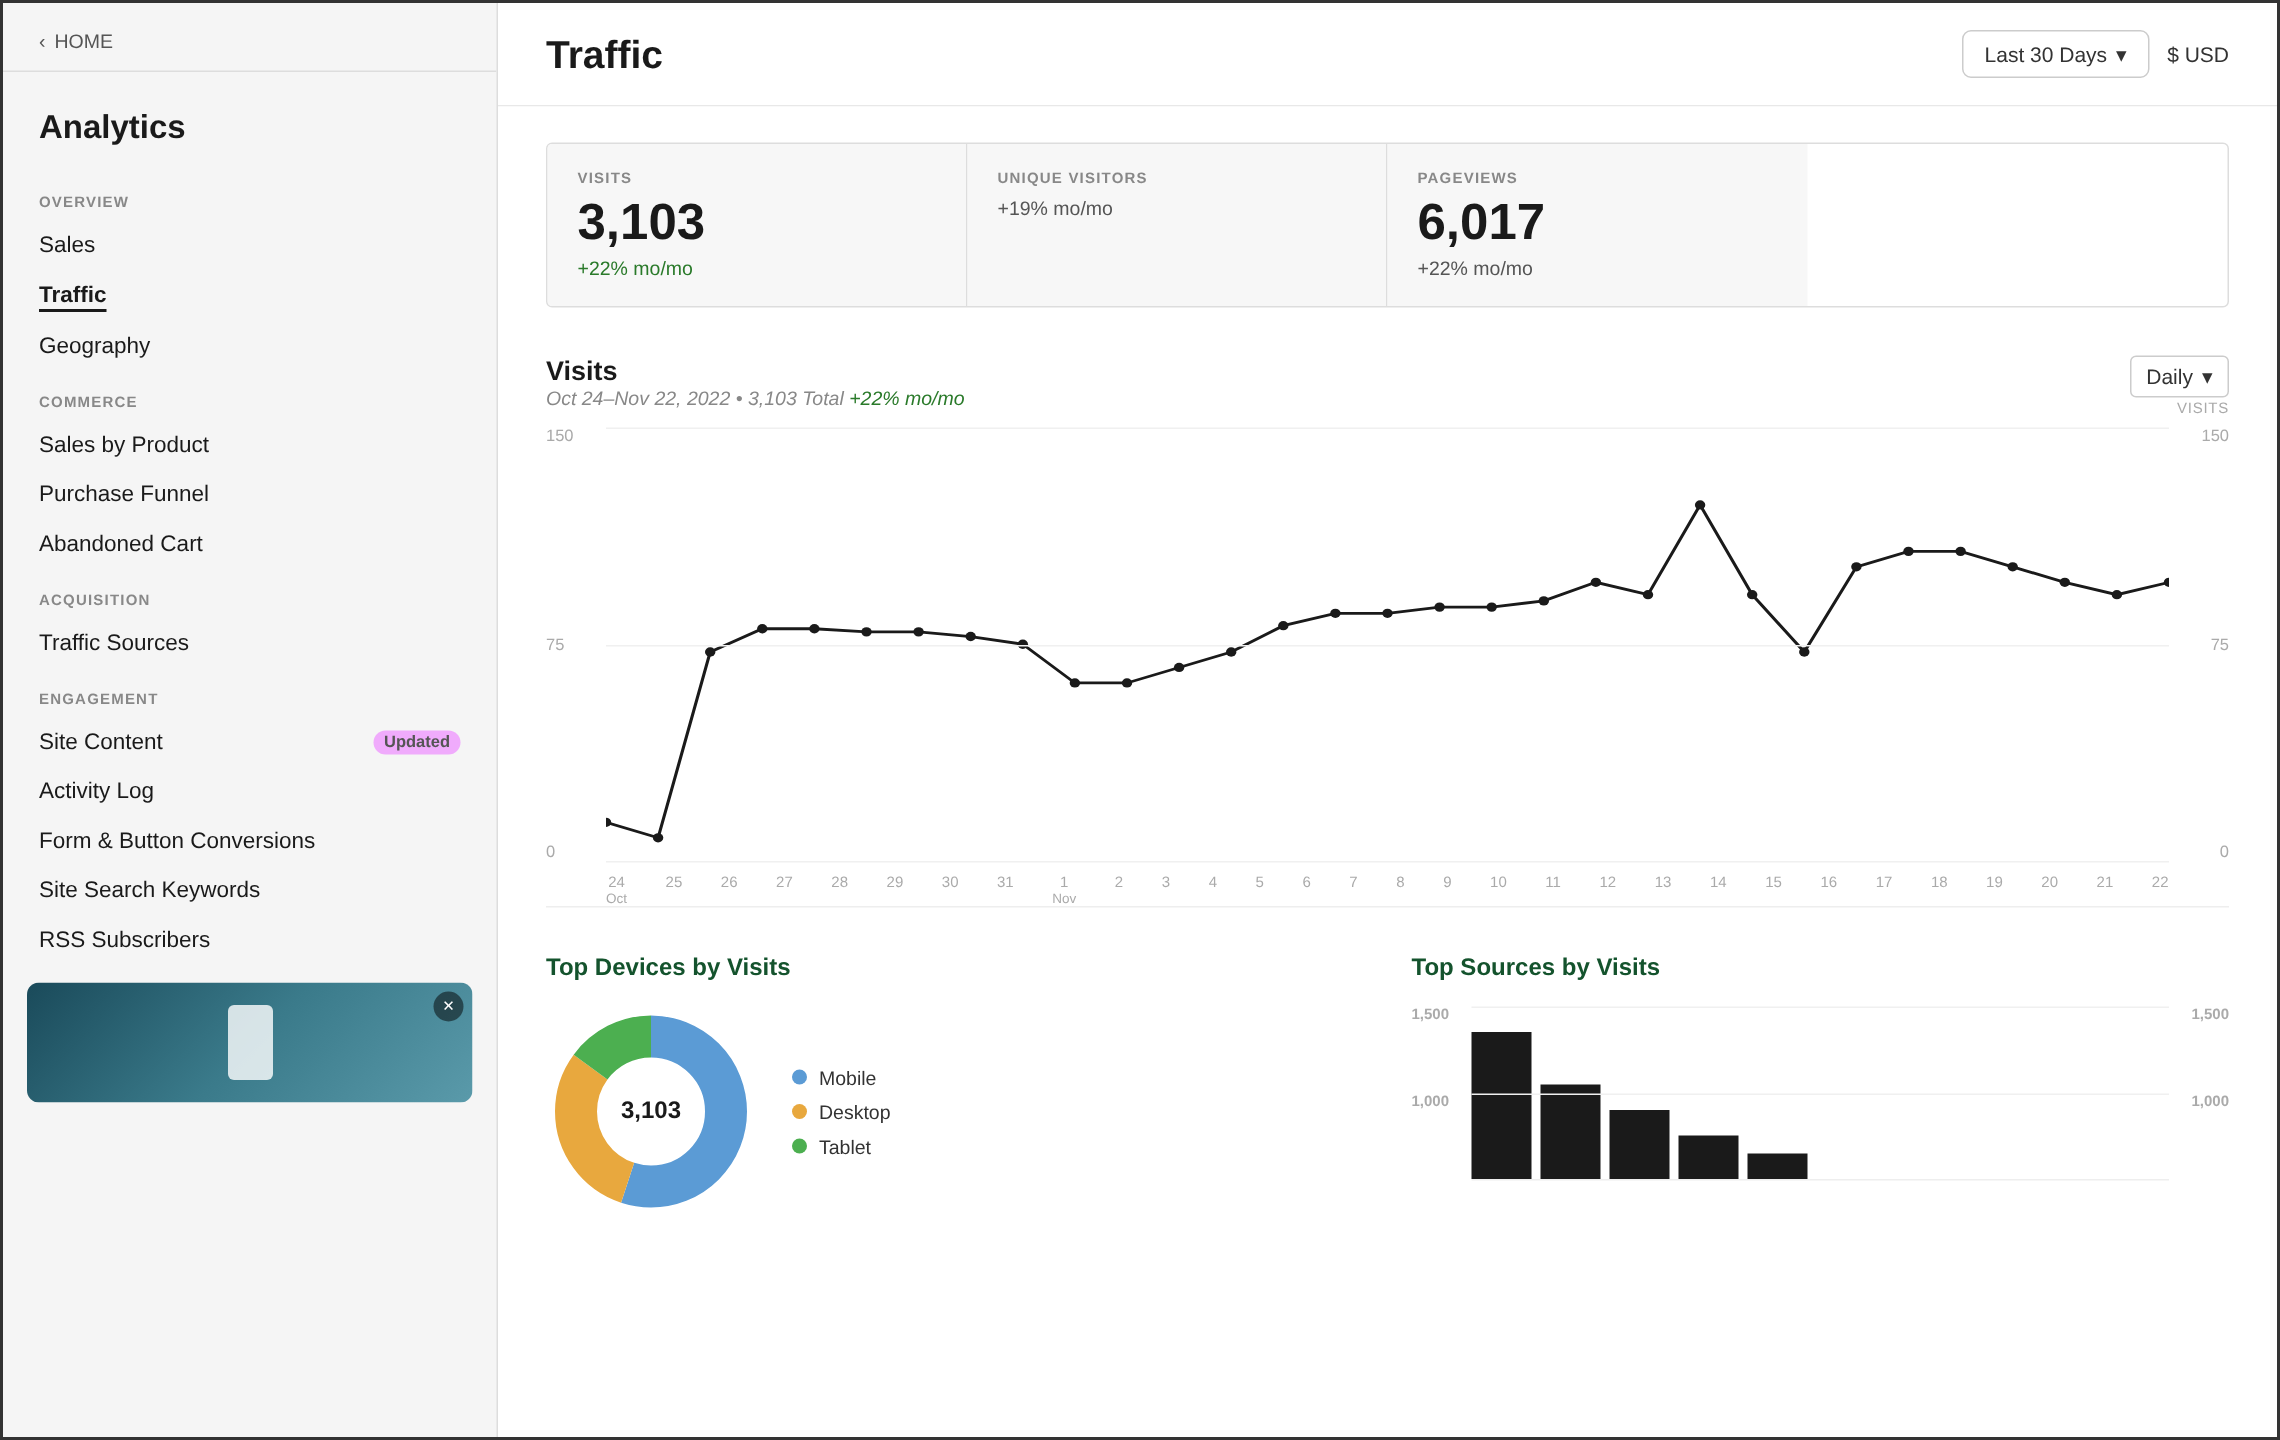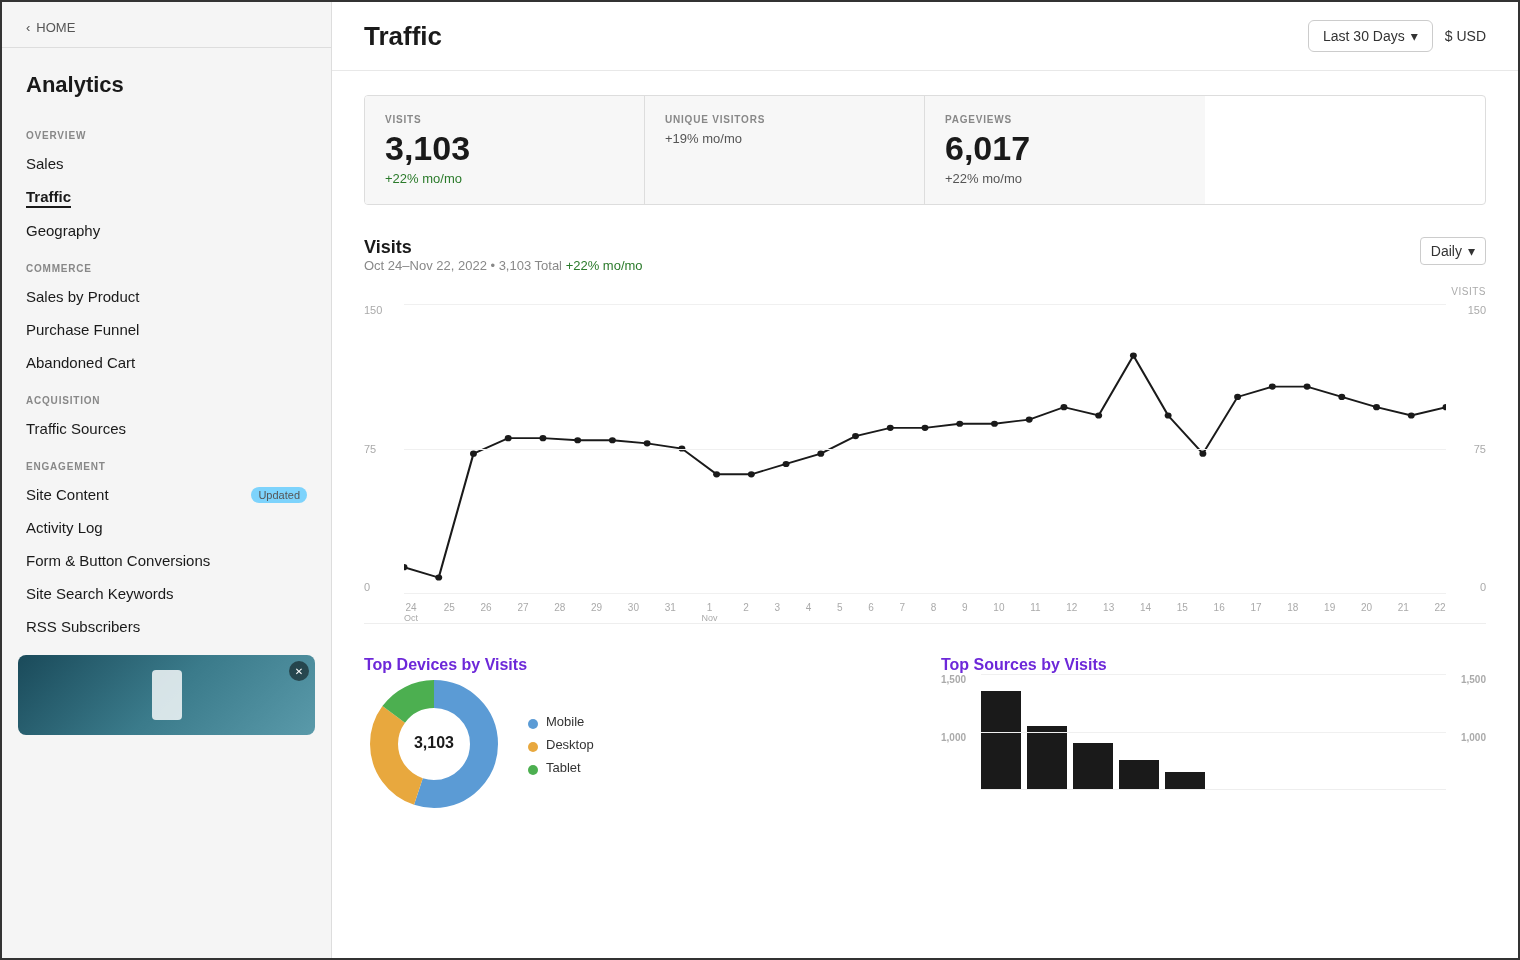--- a/index.html
+++ b/index.html
@@ -7,21 +7,21 @@
     .app-frame { width: 1520px; height: 960px; background: #fff; border: 2px solid #333; display: flex; overflow: hidden; position: relative; }
     
     
     .sidebar { width: 330px; min-width: 330px; background: #f5f5f5; border-right: 1px solid #ddd; padding: 0; display: flex; flex-direction: column; overflow-y: auto; }
     .sidebar-home { padding: 18px 24px 12px; font-size: 13px; color: #555; display: flex; align-items: center; gap: 6px; cursor: pointer; border-bottom: 1px solid #ddd; }
     .sidebar-title { padding: 24px 24px 16px; font-size: 22px; font-weight: 700; color: #1a1a1a; }
     .sidebar-section-label { padding: 16px 24px 6px; font-size: 10px; font-weight: 600; color: #888; letter-spacing: 0.08em; text-transform: uppercase; }
     .sidebar-item { padding: 8px 24px; font-size: 15px; color: #1a1a1a; cursor: pointer; display: flex; align-items: center; justify-content: space-between; }
     .sidebar-item-active-wrap { padding: 8px 24px; }
     .sidebar-item-active-wrap span { font-size: 15px; font-weight: 700; color: #1a1a1a; border-bottom: 2px solid #1a1a1a; padding-bottom: 1px; cursor: pointer; }
-    .sidebar-badge { font-size: 11px; color: #555; background: #7dd3fc; padding: 2px 7px; border-radius: 10px; font-weight: 400; }
+    .sidebar-badge { font-size: 11px; color: #555; background: #f0abfc; padding: 2px 7px; border-radius: 10px; font-weight: 700; }
     .sidebar-thumbnail { margin: 12px 16px; border-radius: 8px; overflow: hidden; position: relative; height: 80px; background: #2a5a6a; display: flex; align-items: flex-end; }
     .sidebar-thumbnail-close { position: absolute; top: 6px; right: 6px; width: 20px; height: 20px; background: rgba(0,0,0,0.5); border-radius: 50%; display: flex; align-items: center; justify-content: center; cursor: pointer; color: #fff; font-size: 10px; }
     .thumbnail-content { width: 100%; height: 100%; background: linear-gradient(135deg, #1a4a5a 0%, #3a7a8a 50%, #5a9aaa 100%); display: flex; align-items: center; justify-content: center; }
     .thumbnail-phone { width: 30px; height: 50px; background: #fff; border-radius: 4px; opacity: 0.8; }
 
     
     .main-content { flex: 1; display: flex; flex-direction: column; overflow: hidden; background: #fff; }
     
     
     .main-header { padding: 18px 32px; display: flex; align-items: center; justify-content: space-between; border-bottom: 1px solid #e8e8e8; }
@@ -39,41 +39,41 @@
     .stat-card:last-child { border-right: none; }
     .stat-card-label { font-size: 10px; font-weight: 600; color: #888; letter-spacing: 0.08em; text-transform: uppercase; margin-bottom: 6px; }
     .stat-card-value { font-size: 34px; font-weight: 700; color: #1a1a1a; margin-bottom: 6px; line-height: 1; }
     .stat-card-change { font-size: 13px; color: #555; }
     .stat-card-change.positive { color: #2a7a2a; }
 
     
     .chart-section { margin-bottom: 32px; }
     .chart-header { display: flex; align-items: flex-start; justify-content: space-between; margin-bottom: 4px; }
     .chart-title { font-size: 18px; font-weight: 700; color: #1a1a1a; }
-    .chart-subtitle { font-size: 13px; color: #888; margin-bottom: 27px; }
+    .chart-subtitle { font-size: 13px; color: #888; margin-bottom: 8px; font-style: italic; }
     .chart-subtitle .highlight { color: #2a7a2a; font-weight: 500; }
     .chart-period-select { display: flex; align-items: center; gap: 6px; font-size: 14px; color: #333; cursor: pointer; border: 1px solid #ccc; border-radius: 4px; padding: 5px 10px; }
     
     .chart-container { position: relative; height: 320px; border-bottom: 1px solid #eee; }
     .chart-y-labels { position: absolute; left: 0; top: 0; bottom: 30px; display: flex; flex-direction: column; justify-content: space-between; font-size: 11px; color: #aaa; width: 35px; }
     .chart-y-labels-right { position: absolute; right: 0; top: 0; bottom: 30px; display: flex; flex-direction: column; justify-content: space-between; font-size: 11px; color: #aaa; text-align: right; width: 35px; }
     .chart-inner { position: absolute; left: 40px; right: 40px; top: 0; bottom: 30px; }
     .chart-grid-line { position: absolute; left: 0; right: 0; border-top: 1px solid #f0f0f0; }
     .chart-x-labels { position: absolute; bottom: 0; left: 40px; right: 40px; display: flex; justify-content: space-between; font-size: 10px; color: #aaa; margin-top: 24px; }
     .x-group { display: flex; flex-direction: column; align-items: center; }
     .x-month { font-size: 9px; color: #aaa; }
 
     
     .bottom-charts { display: grid; grid-template-columns: 1fr 1fr; gap: 32px; }
-    .bottom-chart-title { font-size: 16px; font-weight: 700; color: #6d28d9; }
+    .bottom-chart-title { font-size: 16px; font-weight: 700; color: #14532d; margin-bottom: 16px; }
 
     
     .donut-container { display: flex; align-items: center; gap: 24px; }
     .donut-legend { display: flex; flex-direction: column; gap: 8px; }
-    .legend-item { display: flex; align-items: flex-end; gap: 8px; font-size: 13px; color: #333; }
+    .legend-item { display: flex; align-items: center; gap: 8px; font-size: 13px; color: #333; }
     .legend-dot { width: 10px; height: 10px; border-radius: 50%; }
   </style>
 </head>
 <body>
 
 <div class="app-frame">
 
   <div class="sidebar">
     <div class="sidebar-home">
       <span>‹</span>

